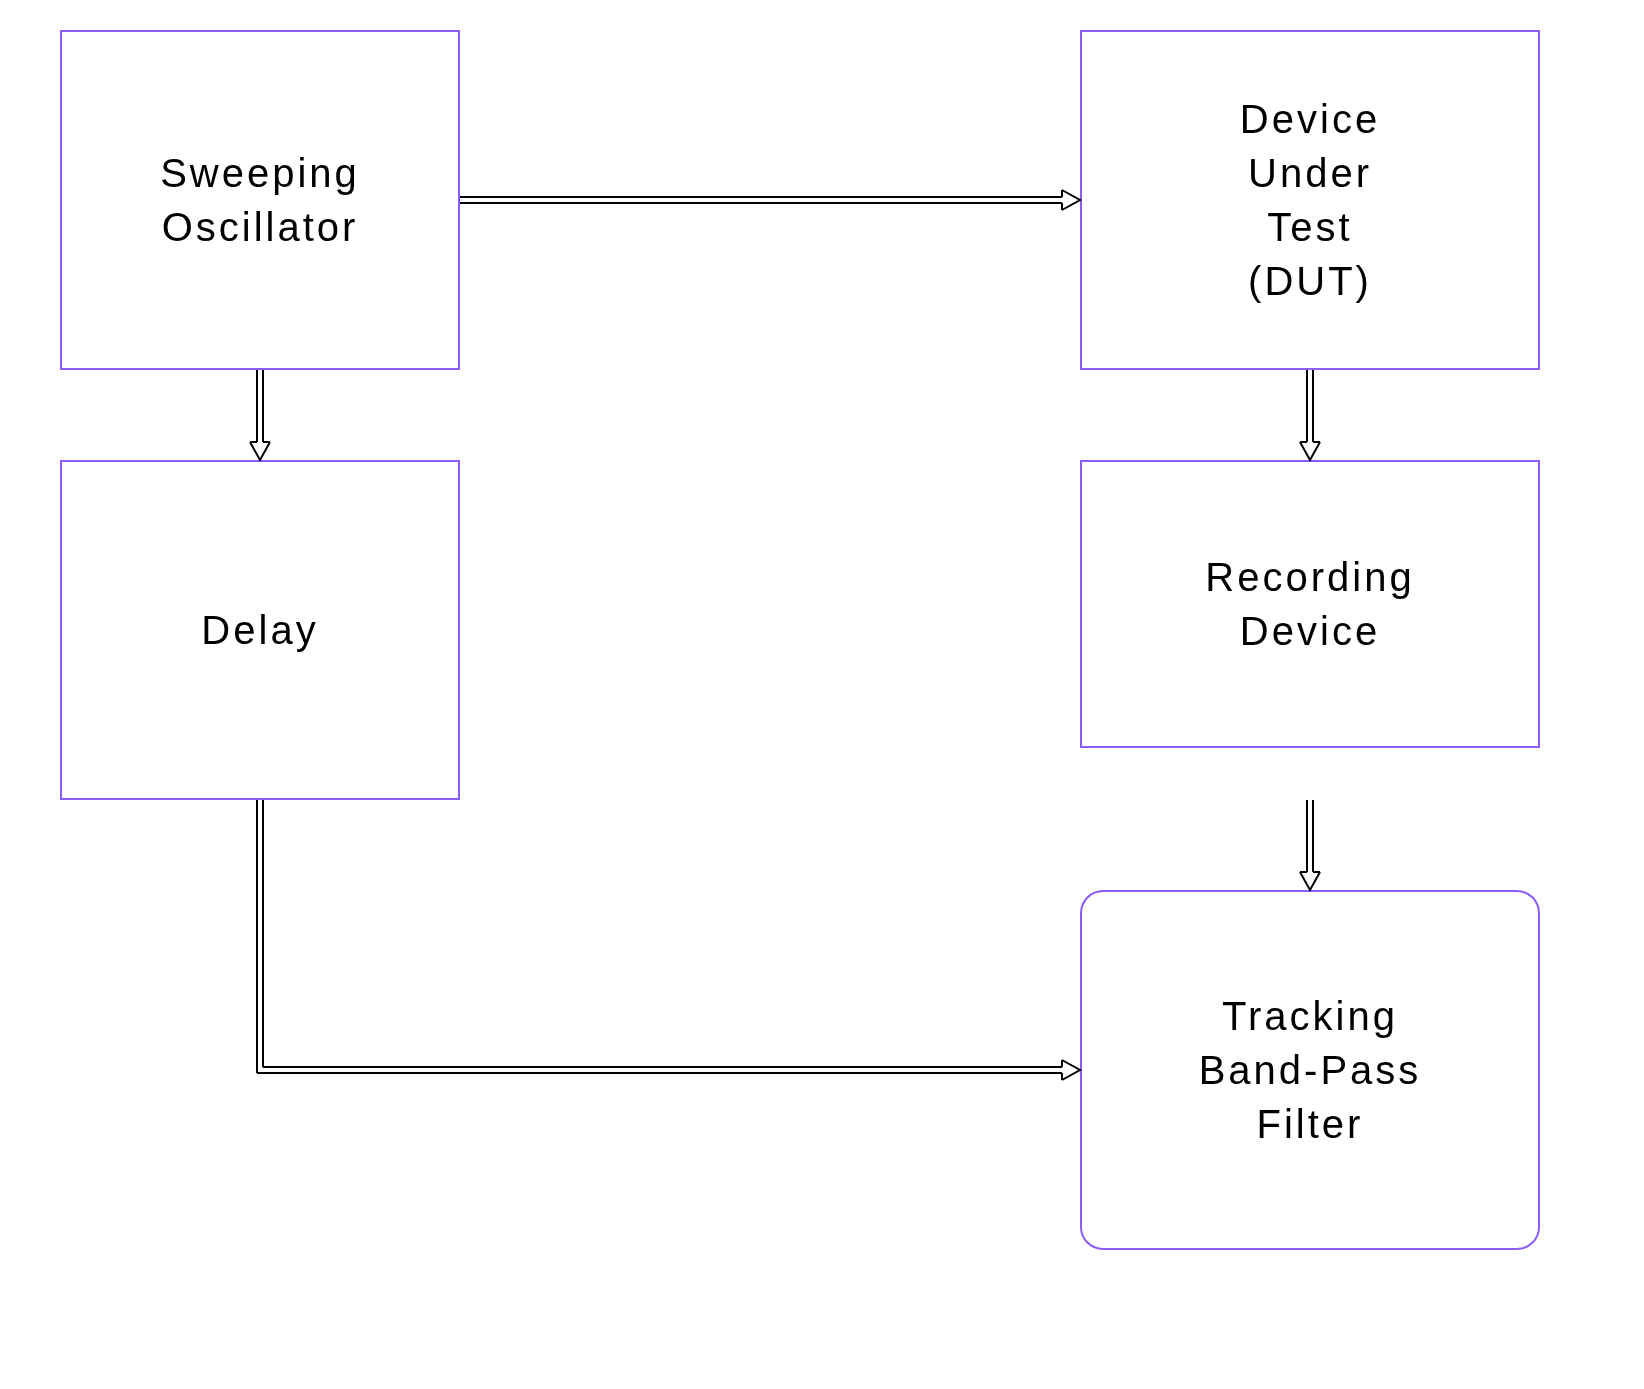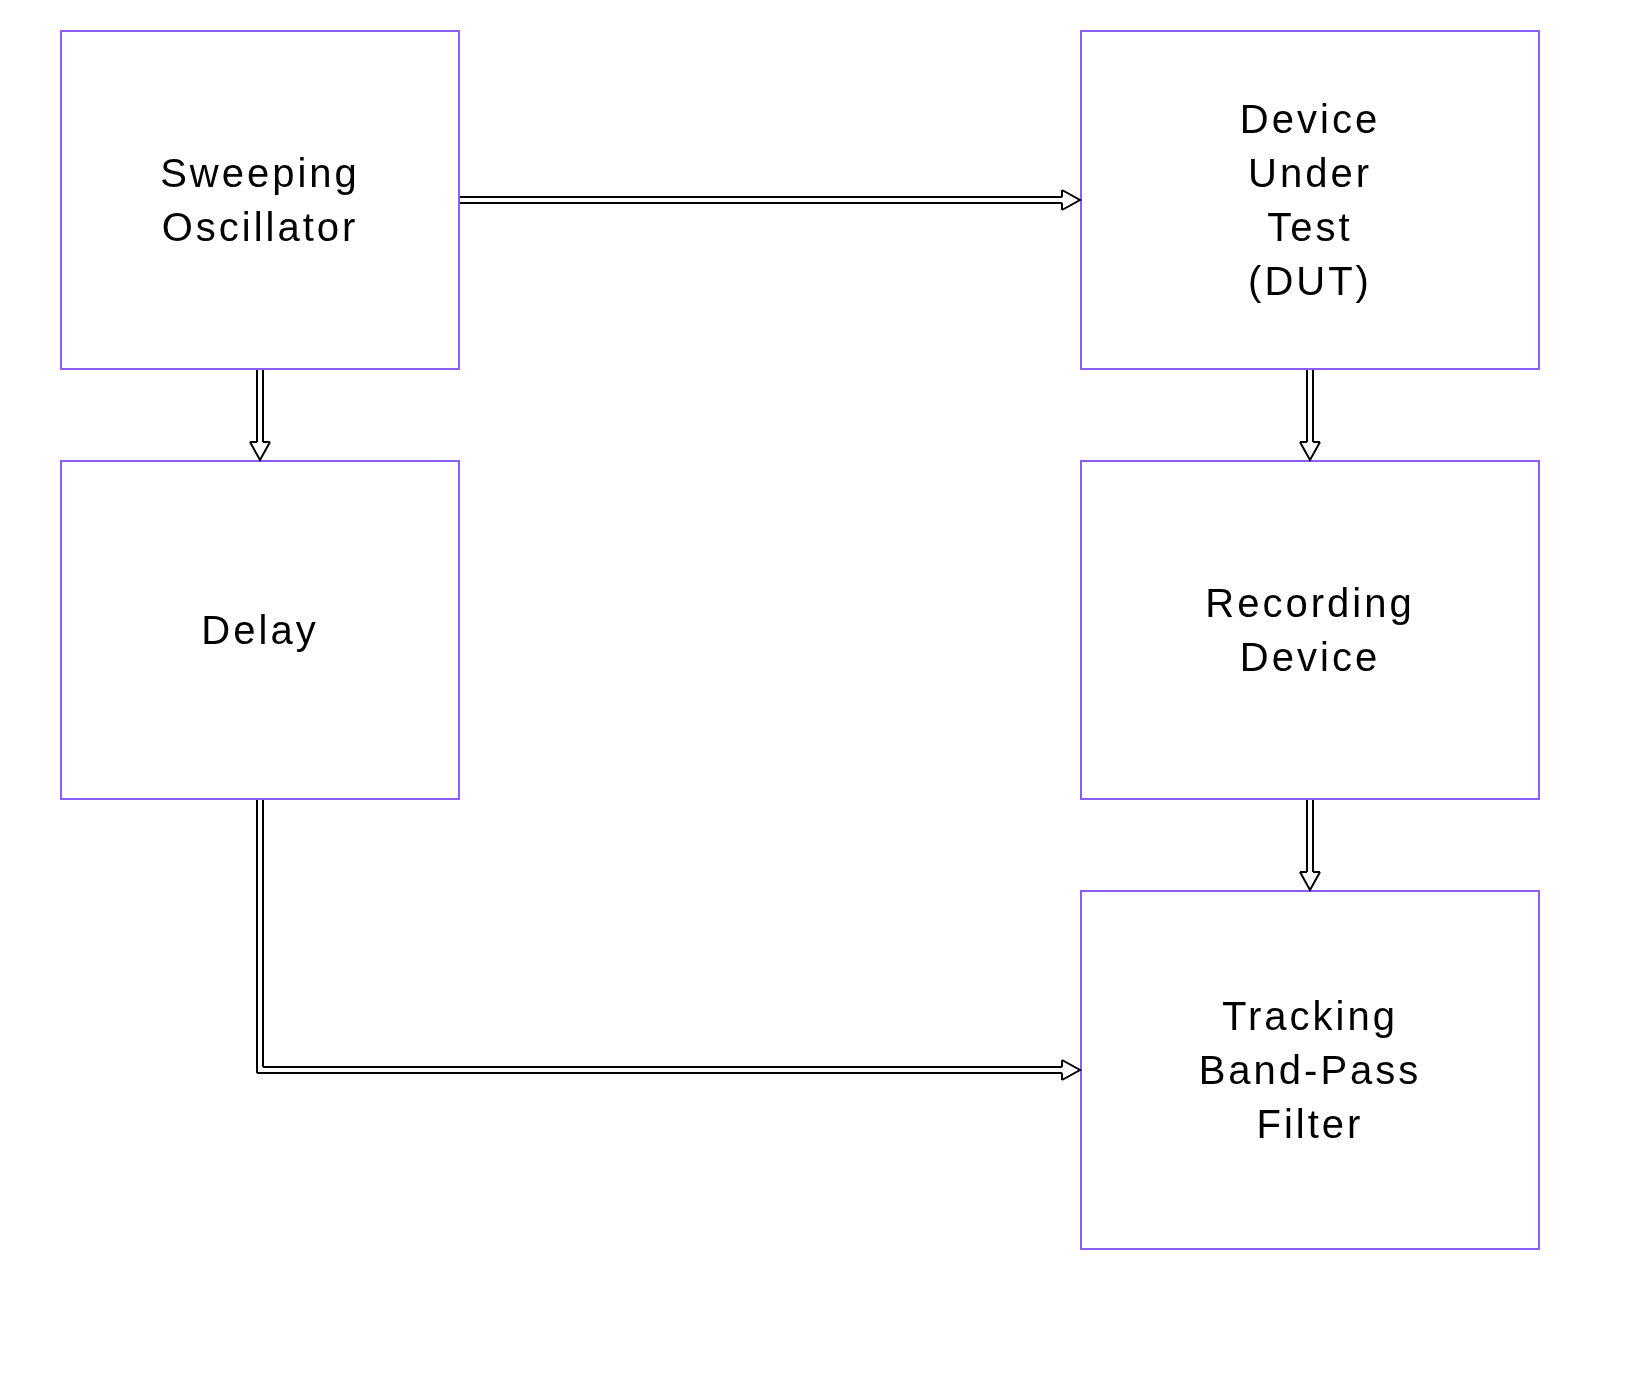--- a/index.html
+++ b/index.html
@@ -52,26 +52,26 @@
     <span>Device
 Under
 Test
 (DUT)</span>
   </div>
 
   <div class="box" id="box-delay" style="left: 60px; top: 460px; width: 400px; height: 340px;">
     <span>Delay</span>
   </div>
 
-  <div class="box" id="box-recording_device" style="left: 1080px; top: 460px; width: 460px; height: 340px;">
+  <div class="box" id="box-recording_device" style="left: 1080px; top: 460px; width: 460px; height: 288px;">
     <span>Recording
 Device</span>
   </div>
 
-  <div class="box" id="box-tracking_filter" style="left: 1080px; top: 890px; width: 460px; height: 360px;">
+  <div class="box" id="box-tracking_filter" style="left: 1080px; top: 890px; width: 460px; height: 360px; border-radius: 23px;">
     <span>Tracking
 Band-Pass
 Filter</span>
   </div>
 
   <svg class="arrows" id="arrows-svg">
       <g></g>
       <line x1="460" y1="197" x2="1062" y2="197" stroke="#000" stroke-width="2"></line>
       <line x1="460" y1="203" x2="1062" y2="203" stroke="#000" stroke-width="2"></line>
       <line x1="1062" y1="197" x2="1062" y2="190" stroke="#000" stroke-width="2"></line>

